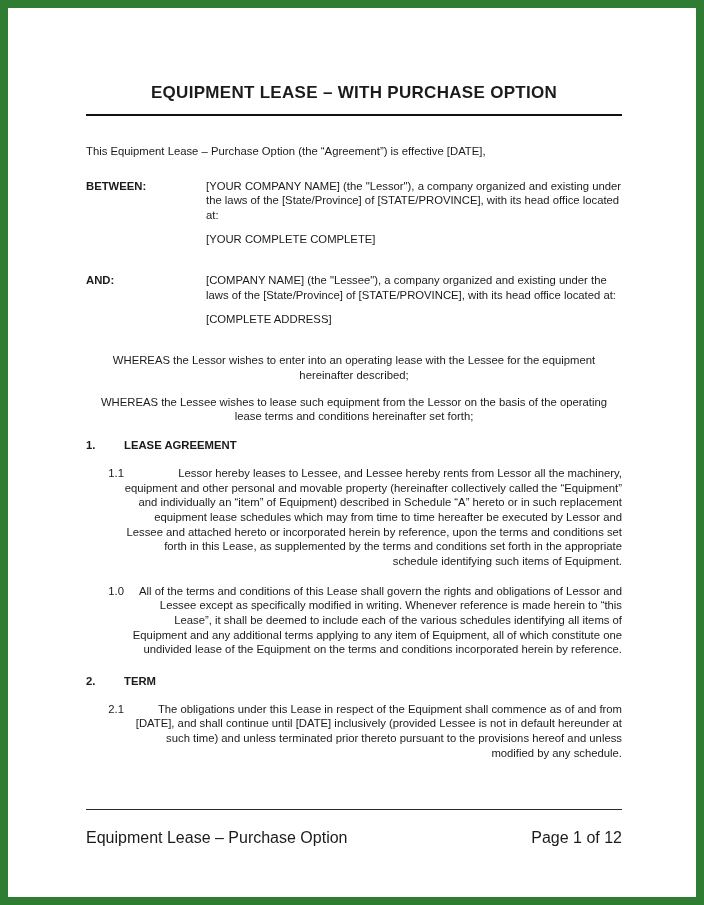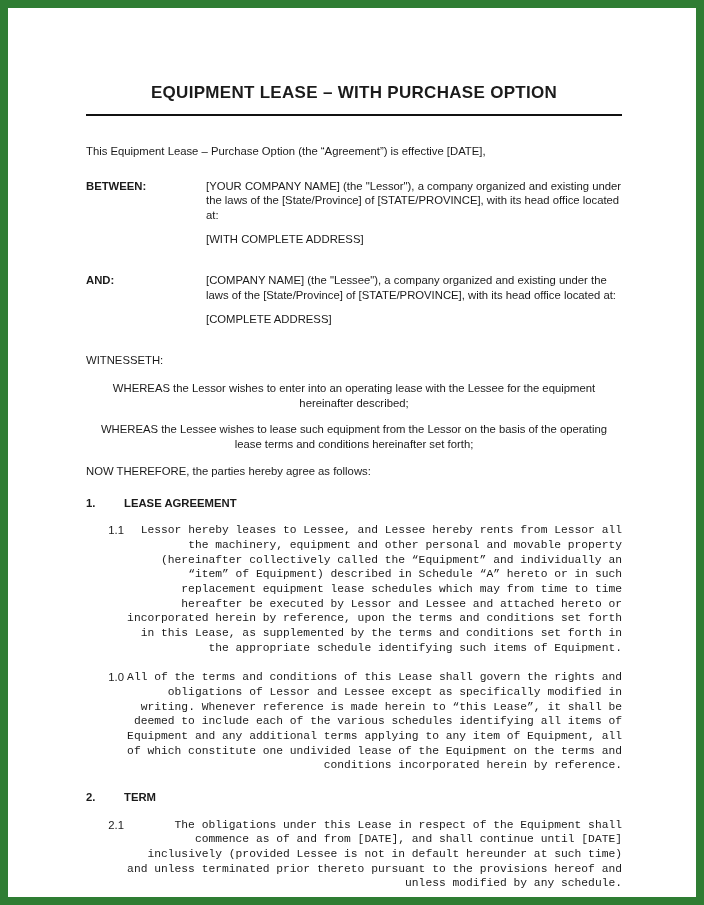--- a/index.html
+++ b/index.html
@@ -57,61 +57,59 @@
   }
   .section-num, .clause-num {
     width: 38px;
     flex-shrink: 0;
   }
   .clause {
     display: flex;
     margin-bottom: 15px;
     text-align: right;
   }
-  .clause-text { flex: 1; font-family: Liberation Mono, monospace; }
+  .clause-text { flex: 1; }
   .footer {
     margin-top: auto;
     border-top: 1.5px solid #2a2a2a;
-    padding-top: 8px;
+    padding-top: 18px;
     display: flex;
     justify-content: space-between;
-    font-size: 11px;
+    font-size: 16px;
   }
 </style>
 </head>
 <body>
 
 <div class="page">
 
   <div class="doc-title">EQUIPMENT LEASE – WITH PURCHASE OPTION</div>
 
   <p class="para intro">This Equipment Lease – Purchase Option (the “Agreement”) is effective [DATE],</p>
 
   <div class="party-row">
     <div class="party-label">BETWEEN:</div>
     <div class="party-body">
       <span class="bold">[YOUR COMPANY NAME]</span><span> (the "Lessor"), a company organized and existing under the laws of the [State/Province] of [STATE/PROVINCE], with its head office located at:</span>
     </div>
   </div>
-  <p class="para address">[WITH COMPLETE ADDRESS]</p>
+  <p class="para address">[YOUR COMPLETE COMPLETE]</p>
 
   <div class="party-row">
     <div class="party-label">AND:</div>
     <div class="party-body">
       <span class="bold">[COMPANY NAME]</span><span> (the "Lessee"), a company organized and existing under the laws of the [State/Province] of [STATE/PROVINCE], with its head office located at:</span>
     </div>
   </div>
   <p class="para address">[COMPLETE ADDRESS]</p>
 
-  <p class="para witnesseth">WITNESSETH:</p>
 
   <p class="para recital">WHEREAS the Lessor wishes to enter into an operating lease with the Lessee for the equipment hereinafter described;</p>
   <p class="para recital">WHEREAS the Lessee wishes to lease such equipment from the Lessor on the basis of the operating lease terms and conditions hereinafter set forth;</p>
 
-  <p class="para now-therefore">NOW THEREFORE, the parties hereby agree as follows:</p>
 
   <div class="section-heading">
     <span class="section-num">1.</span>
     <span>LEASE AGREEMENT</span>
   </div>
 
   <div class="clause">
     <span class="clause-num">1.1</span>
     <span class="clause-text">Lessor hereby leases to Lessee, and Lessee hereby rents from Lessor all the machinery, equipment and other personal and movable property (hereinafter collectively called the “Equipment” and individually an “item” of Equipment) described in Schedule “A” hereto or in such replacement equipment lease schedules which may from time to time hereafter be executed by Lessor and Lessee and attached hereto or incorporated herein by reference, upon the terms and conditions set forth in this Lease, as supplemented by the terms and conditions set forth in the appropriate schedule identifying such items of Equipment.</span>
   </div>

